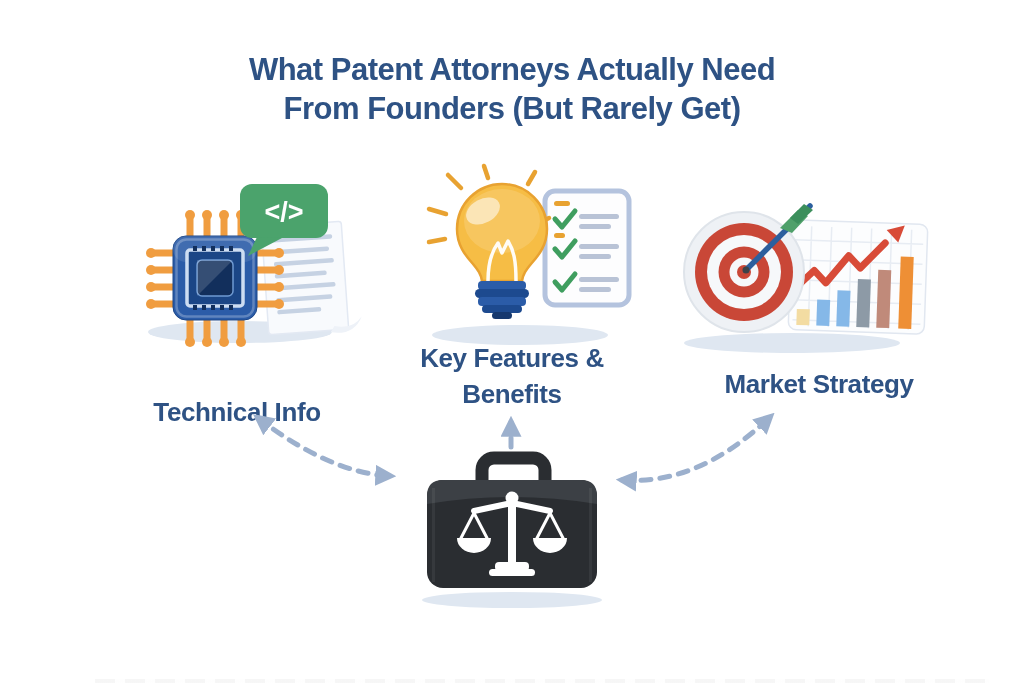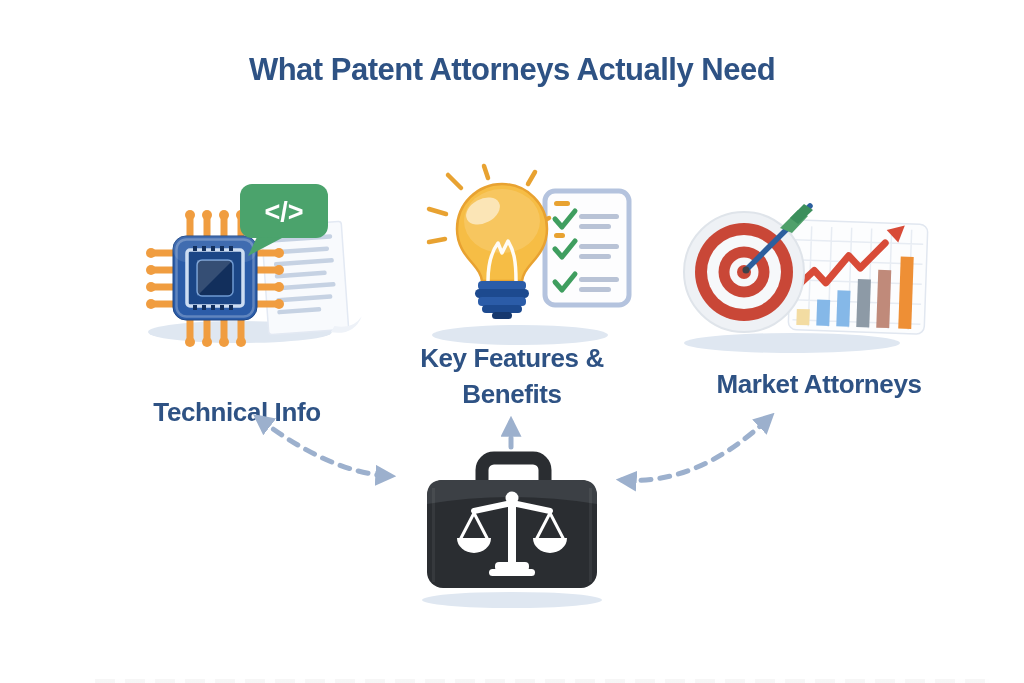--- a/index.html
+++ b/index.html
@@ -30,20 +30,21 @@
     background:repeating-linear-gradient(90deg,#e9e9e9 0 20px,#fdfdfd 20px 30px);
   }
 </style>
 </head>
 <body>
 
 <div class="canvas">
 
   <h1 class="title">
     <span>What Patent Attorneys Actually Need</span><br>
+    <span>From Founders (But Rarely Get)</span>
   </h1>
 
   <div class="icon-wrap icon-technical">
     <svg width="235" height="185" viewBox="0 0 235 185">
       <ellipse cx="105" cy="166" rx="92" ry="11" fill="var(--ground-shadow)"></ellipse>
 
       <g transform="rotate(-4 170 112)">
         <rect x="130" y="58" width="80" height="108" rx="3" fill="#f8fafd" stroke="#e3e9f3" stroke-width="1.5"></rect>
         <rect x="140" y="70" width="60" height="4.5" rx="2" fill="var(--doc-line)"></rect>
         <rect x="140" y="82" width="56" height="4.5" rx="2" fill="var(--doc-line)"></rect>
@@ -201,21 +202,21 @@
         <line x1="74" y1="90" x2="138" y2="26" stroke="var(--dart-blue)" stroke-width="5.5" stroke-linecap="round"></line>
         <polygon points="108,48 126,30 136,36 120,53" fill="var(--fletch-green)"></polygon>
         <polygon points="118,38 132,24 141,30 126,44" fill="var(--fletch-green-dark)"></polygon>
         <circle cx="74" cy="90" r="3.5" fill="#3c4148"></circle>
       </g>
     </svg>
   </div>
 
   <div class="item-label label-technical">Technical Info</div>
   <div class="item-label label-benefits">Key Features &amp; Benefits</div>
-  <div class="item-label label-market">Market Attorneys</div>
+  <div class="item-label label-market">Market Strategy</div>
 
   <svg class="arrow-layer">
     <defs>
       <marker id="ah" viewBox="0 0 10 10" refX="7" refY="5" markerWidth="4.2" markerHeight="4.2" orient="auto-start-reverse">
         <path d="M0 0 L10 5 L0 10 Z" fill="var(--arrow)"></path>
       </marker>
     </defs>
     <path d="M258 418 Q330 473 390 476" fill="none" stroke="var(--arrow)" stroke-width="5" stroke-dasharray="10 9" stroke-linecap="round" marker-start="url(#ah)" marker-end="url(#ah)"></path>
     <path d="M511 447 L511 422" fill="none" stroke="var(--arrow)" stroke-width="5" stroke-dasharray="9 9" stroke-linecap="round" marker-end="url(#ah)"></path>
     <path d="M622 480 Q698 486 770 417" fill="none" stroke="var(--arrow)" stroke-width="5" stroke-dasharray="10 9" stroke-linecap="round" marker-start="url(#ah)" marker-end="url(#ah)"></path>

